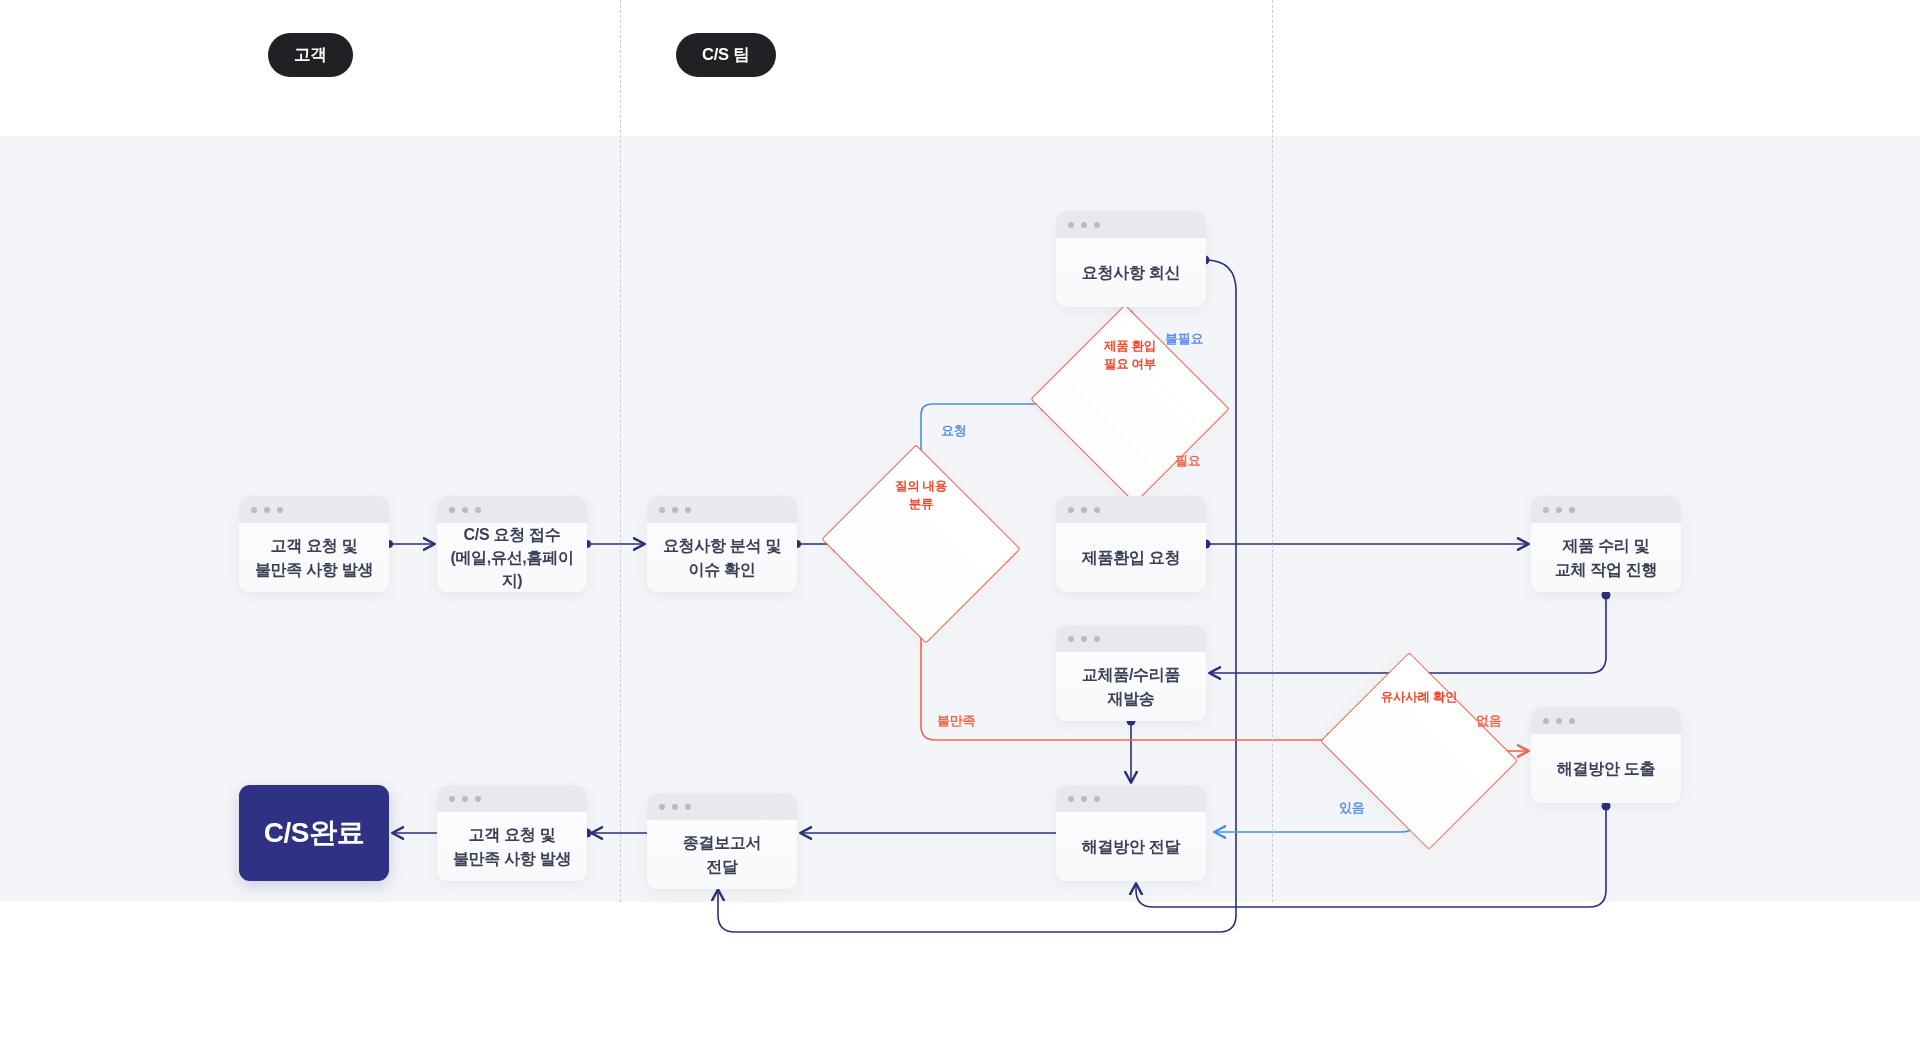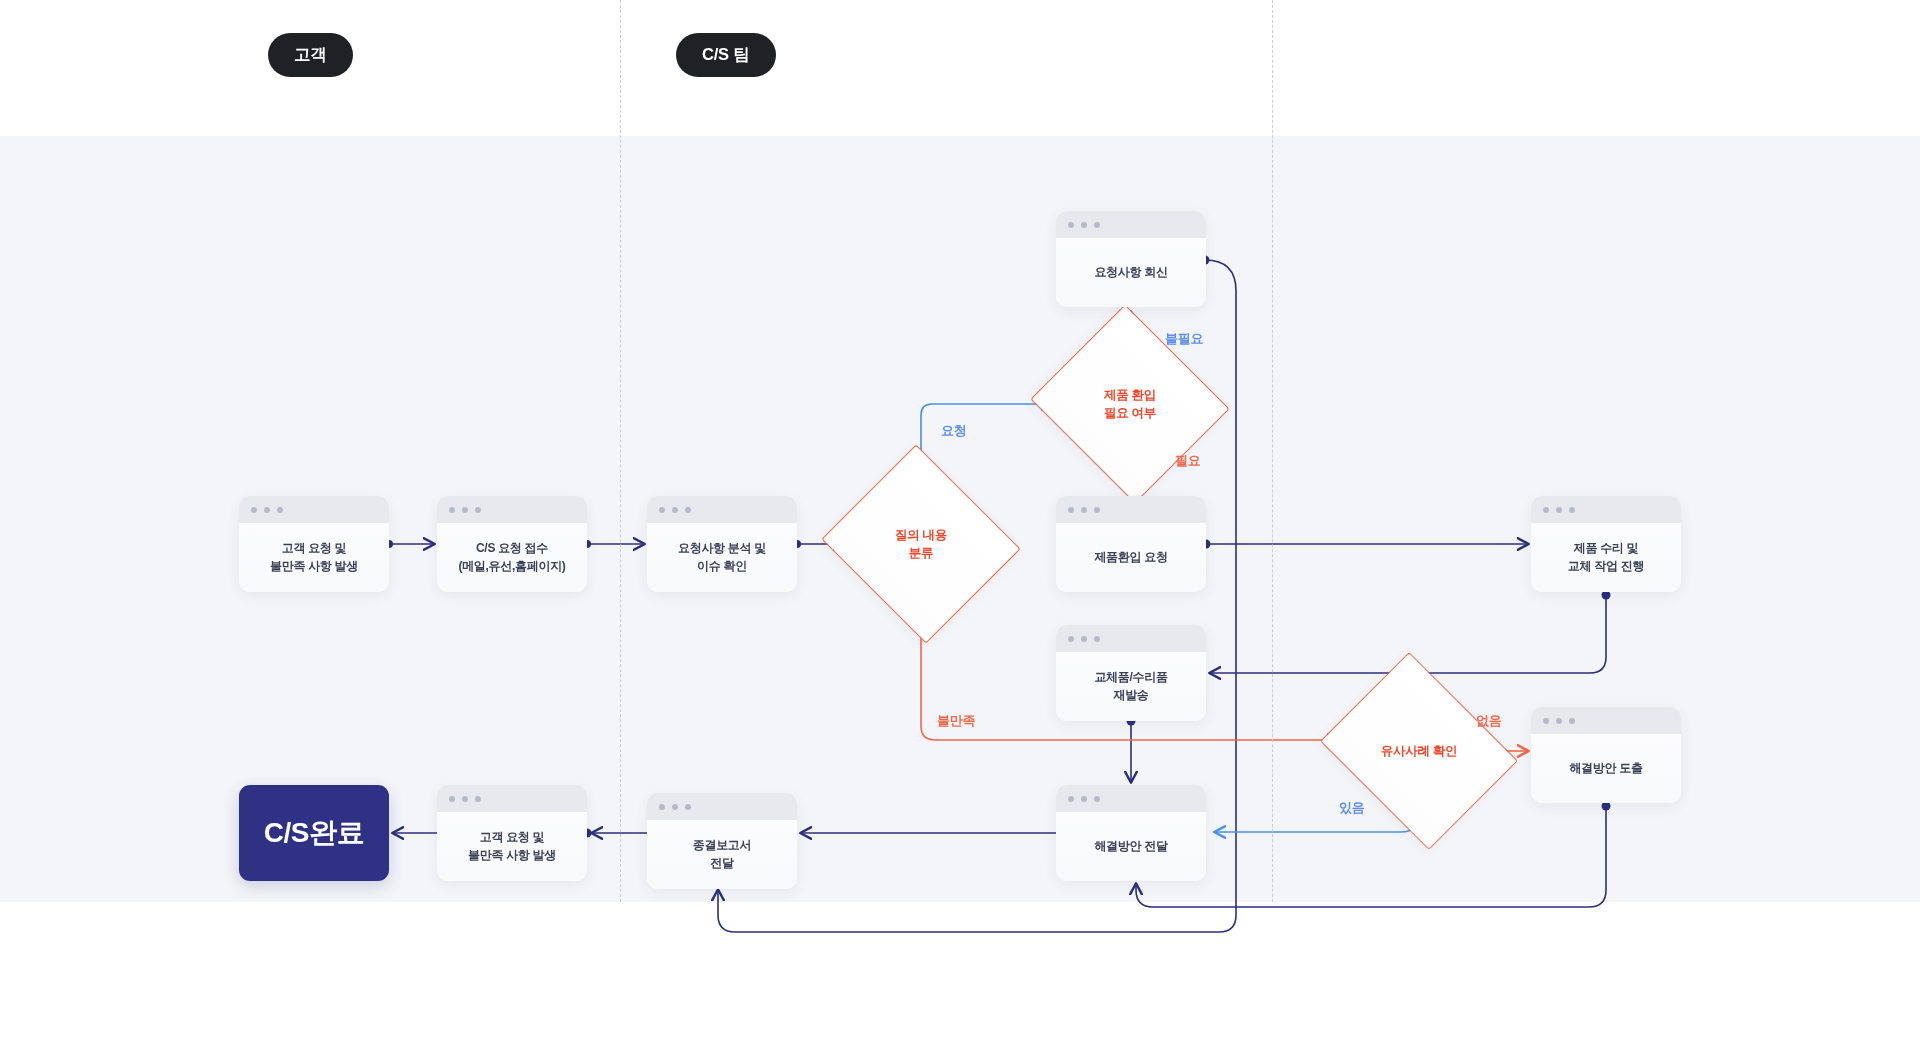--- a/index.html
+++ b/index.html
@@ -52,41 +52,41 @@
     background: #e7e9ef;
     display: flex; align-items: center;
     padding-left: 12px; gap: 7px;
     flex: none;
   }
   .dot { width: 6px; height: 6px; border-radius: 50%; background: #b6bac8; }
   .card-body {
     flex: 1;
     display: flex; align-items: center; justify-content: center;
     text-align: center;
-    font-size: 12px; font-weight: bold; line-height: 1.45;
+    font-size: 16px; font-weight: bold; line-height: 1.45;
     color: #3b4057;
     padding: 0 6px;
     letter-spacing: -0.3px;
   }
   
   .terminator {
     position: absolute;
     width: 150px; height: 96px;
     border-radius: 11px;
     background: #2f3185;
     color: #ffffff;
     display: flex; align-items: center; justify-content: center;
     font-size: 28px; font-weight: bold;
     letter-spacing: -0.4px;
     box-shadow: 0 5px 16px rgba(40,50,120,0.20);
   }
   
   .diamond {
     position: absolute;
-    display: flex; align-items: center; justify-content: center;
+    display: flex; justify-content: center;
   }
   .diamond .shape {
     position: absolute; left: 0; top: 0; right: 0; bottom: 0;
     background: linear-gradient(180deg,#ffffff 0%,#fdfdfe 100%);
     border: 1.4px solid #f4664a;
     transform: rotate(45deg);
     border-radius: 3px;
     box-shadow: 0 3px 12px rgba(60,60,90,0.05);
   }
   .diamond .dlabel {

